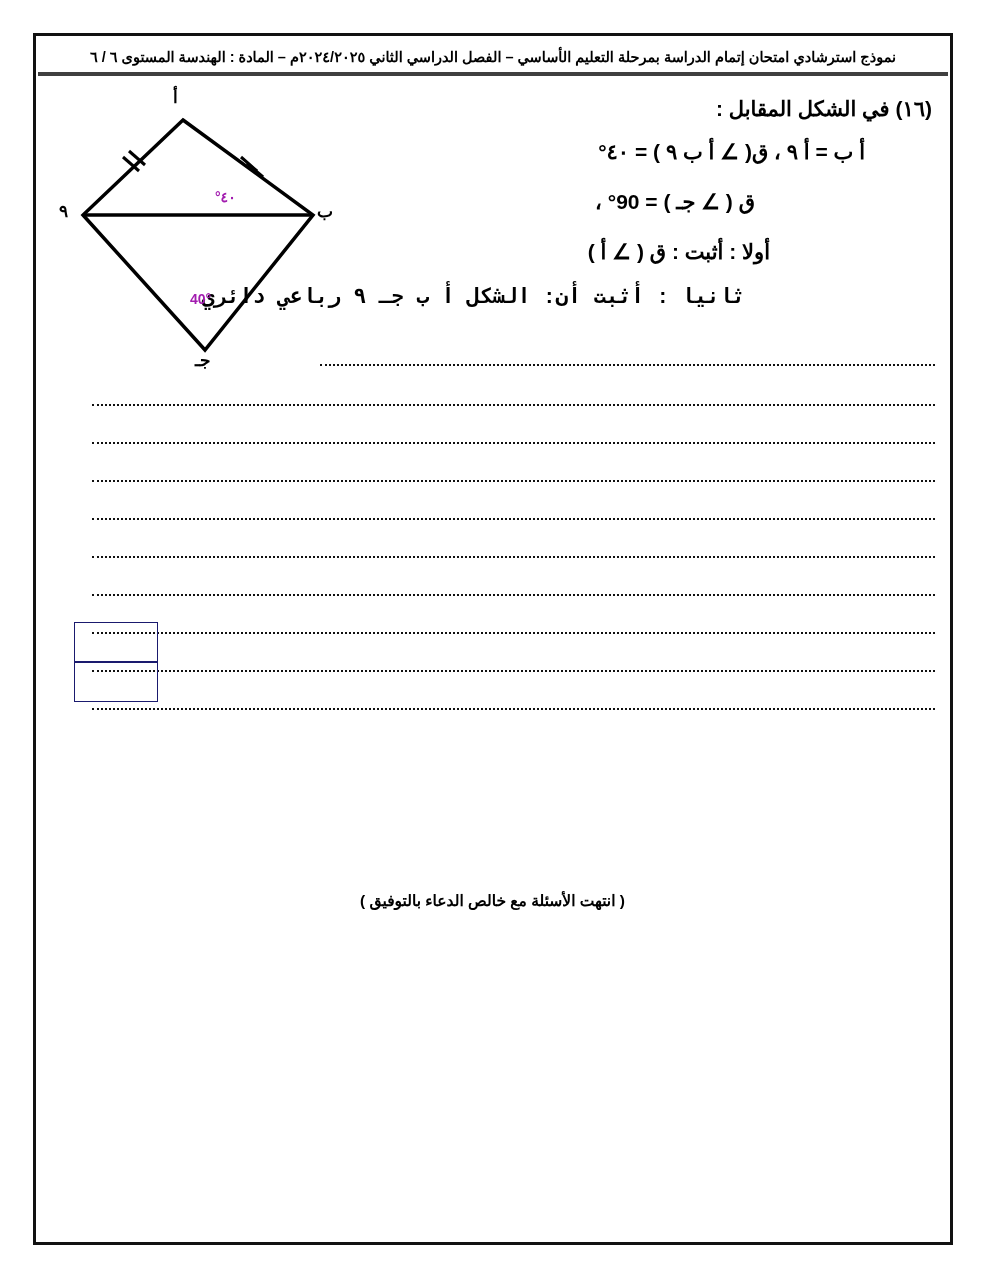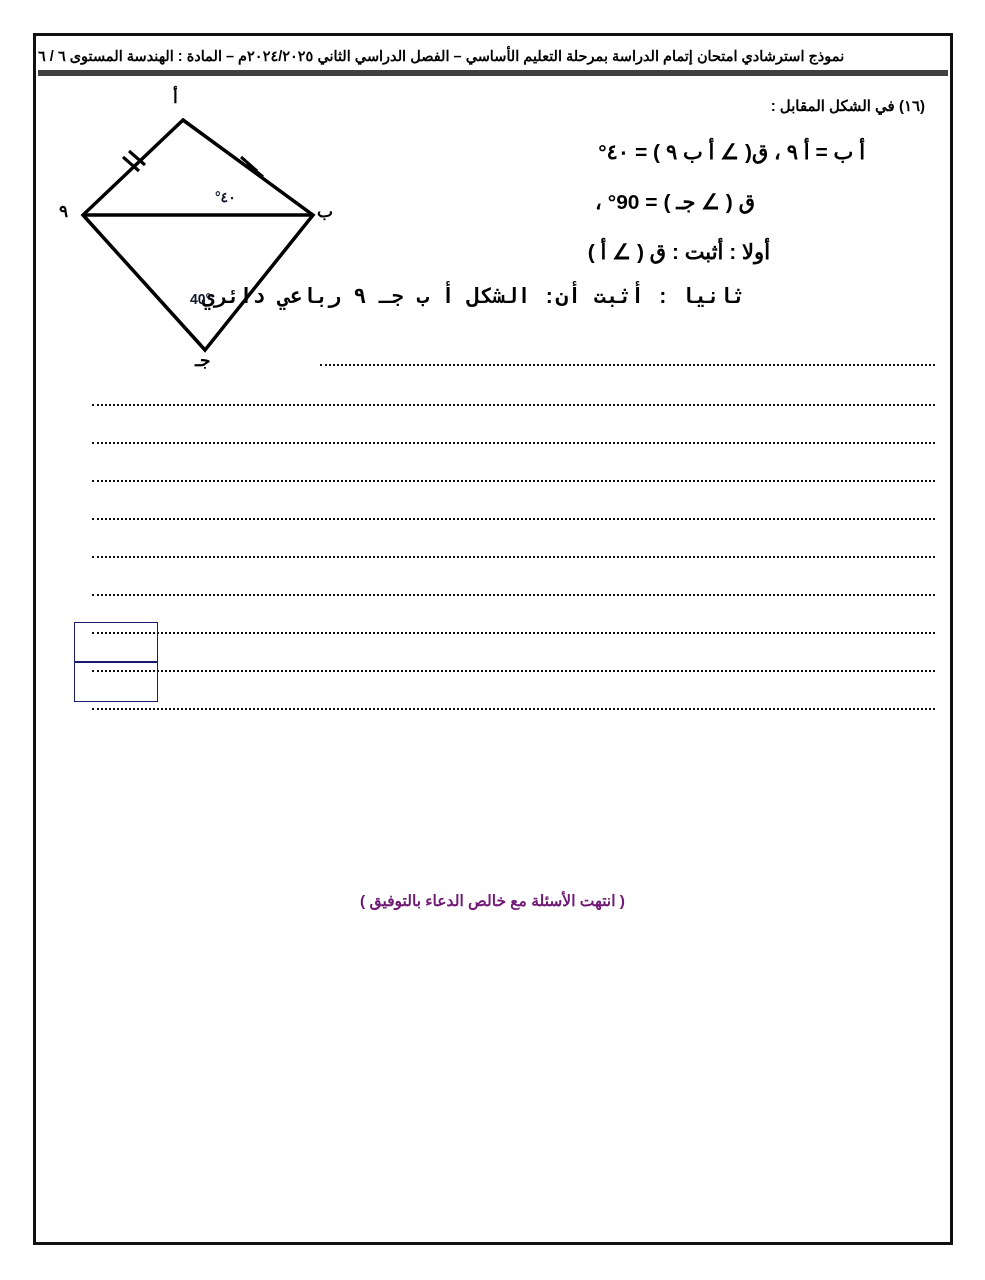--- a/index.html
+++ b/index.html
@@ -35,24 +35,24 @@
   }
 
   
   .header {
     position: absolute;
     left: 38px;
     top: 42px;
     width: 910px;
     height: 34px;
     box-sizing: border-box;
-    border-bottom: 6px solid #404040;
+    border-bottom: 4px solid #404040;
     display: flex;
     align-items: center;
-    justify-content: flex-end;
+    justify-content: center;
     direction: rtl;
   }
   .header-text {
     font-size: 14.5px;
     font-weight: bold;
     color: #000;
     white-space: nowrap;
     letter-spacing: -0.2px;
   }
 
@@ -97,24 +97,24 @@
     font-family: "DejaVu Serif", serif;
     font-size: 36px;
     font-weight: bold;
     color: #e0dede;
     letter-spacing: 3px;
   }
 
   
   .q-title {
     position: absolute;
-    right: 60px;
+    right: 53px;
     top: 97px;
     direction: rtl;
-    font-size: 15px;
+    font-size: 21px;
     font-weight: bold;
     color: #000;
   }
 
   .q-line {
     position: absolute;
     direction: rtl;
     font-size: 21px;
     font-weight: bold;
     color: #000;
@@ -137,21 +137,21 @@
     position: absolute;
     font-size: 17px;
     font-weight: bold;
     color: #000;
     direction: rtl;
   }
   .fig-ang {
     position: absolute;
     font-size: 14px;
     font-weight: bold;
-    color: #0f172a;
+    color: #a21caf;
     direction: rtl;
   }
 
   
   .dots {
     position: absolute;
     height: 2px;
     border-bottom: 2.5px dotted #111;
   }
 
@@ -167,21 +167,21 @@
 
   .footer-note {
     position: absolute;
     left: 0;
     top: 892px;
     width: 985px;
     text-align: center;
     direction: rtl;
     font-size: 15.5px;
     font-weight: bold;
-    color: #701a75;
+    color: #000000;
   }
 </style>
 </head>
 <body>
 
 <div class="page">
 
   <div class="watermark">
     
     <svg width="985" height="1280" viewBox="0 0 985 1280">

